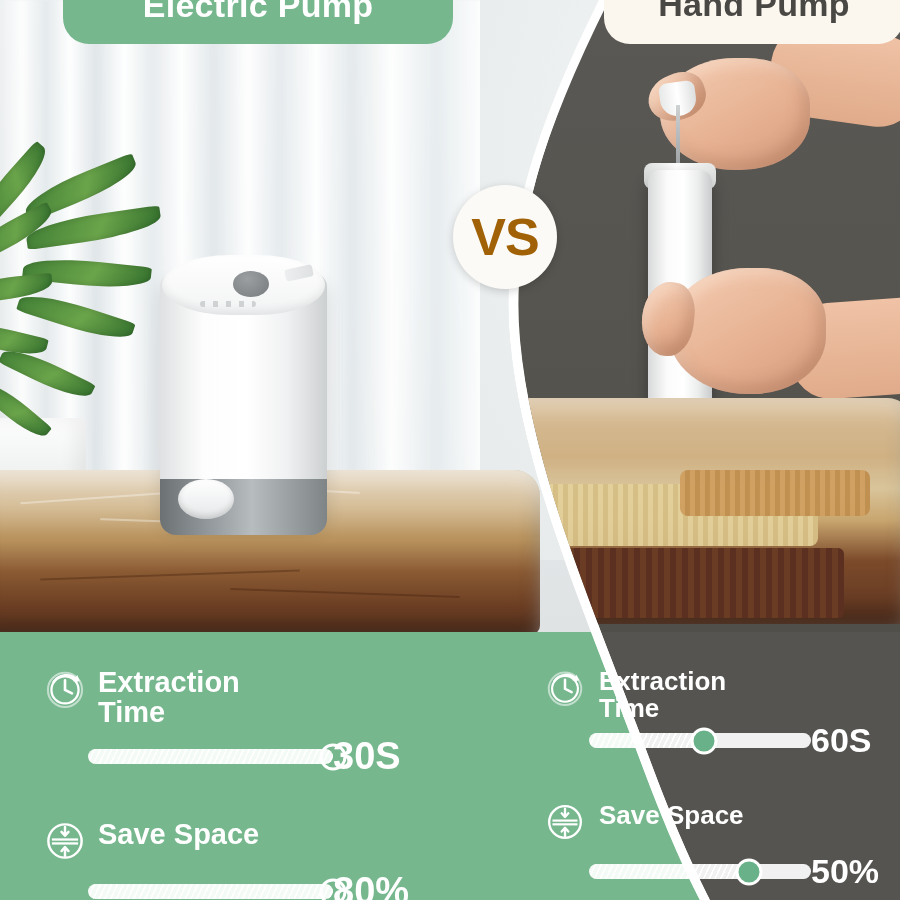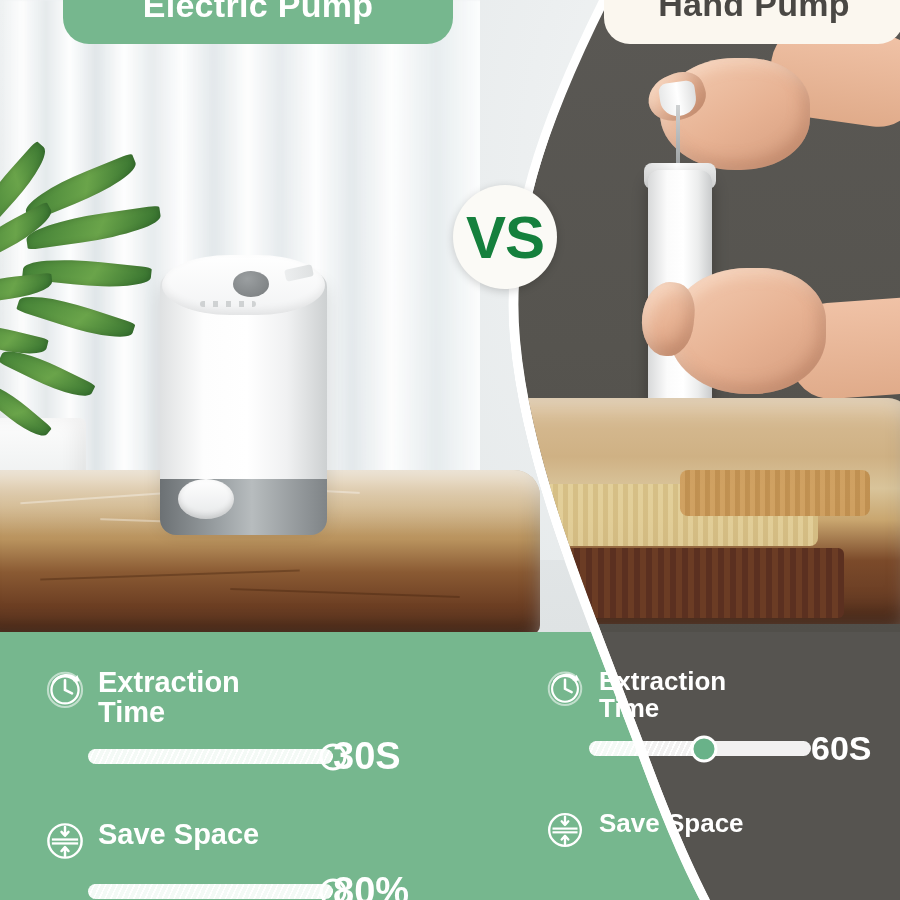--- a/index.html
+++ b/index.html
@@ -109,21 +109,21 @@
   
   .pill{position:absolute;display:flex;align-items:center;justify-content:center;
     font-weight:bold;letter-spacing:.3px;}
   .pill-left{left:63px;top:-34px;width:390px;height:78px;background:#76b78e;color:#ffffff;
     border-radius:0 0 26px 26px;font-size:34px;}
   .pill-right{left:604px;top:-36px;width:300px;height:80px;background:#fbf7ef;color:#4a4844;
     border-radius:0 0 26px 26px;font-size:34px;}
 
   .vs{position:absolute;left:453px;top:185px;width:104px;height:104px;border-radius:50%;
     background:#fbfaf6;display:flex;align-items:center;justify-content:center;
-    font-size:60px;font-weight:bold;color:#15803d;letter-spacing:-1px;
+    font-size:52px;font-weight:bold;color:#a16207;letter-spacing:-1px;
     box-shadow:0 2px 8px rgba(0,0,0,.18);}
 
   
   .stats{position:absolute;}
   .stats-left{left:44px;top:668px;width:420px;}
   .stats-right{left:545px;top:668px;width:350px;}
 
   .stat{position:relative;margin-bottom:18px;}
   .stat-head{display:flex;align-items:flex-start;gap:12px;}
   .stat-icon{flex:0 0 auto;width:42px;height:42px;}
@@ -310,21 +310,21 @@
             <path d="M11 16 A17 17 0 0 1 38 14" fill="none" stroke="#ffffff" stroke-width="3" stroke-linecap="round"></path>
             <path d="M38 8 L41 15 L33 15 Z" fill="#ffffff"></path>
             <circle cx="24" cy="25" r="19.5" fill="none" stroke="#ffffff" stroke-width="2.4" opacity=".55"></circle>
           </svg>
         </span>
         <span class="stat-label">
           <span>Extraction</span><br>
           <span>Time</span>
         </span>
       </div>
-      <div class="slider-row t-indent" style="margin-top:8px;">
+      <div class="slider-row t-indent" style="">
         <span class="track dark-bg">
           <span class="chev" style="width:52%;"></span>
           <span class="knob filled" style="left:52%;"></span>
         </span>
         <span class="val">60S</span>
       </div>
     </div>
 
     <div class="stat" style="margin-top:42px;">
       <div class="stat-head">
@@ -334,16 +334,23 @@
             <rect x="9" y="21" width="30" height="2.6" fill="#ffffff"></rect>
             <rect x="9" y="25.5" width="30" height="2.6" fill="#ffffff"></rect>
             <path d="M24 8 L24 17 M20 13.5 L24 18 L28 13.5" fill="none" stroke="#ffffff" stroke-width="2.8" stroke-linecap="round" stroke-linejoin="round"></path>
             <path d="M24 41 L24 32 M20 35.5 L24 31 L28 35.5" fill="none" stroke="#ffffff" stroke-width="2.8" stroke-linecap="round" stroke-linejoin="round"></path>
           </svg>
         </span>
         <span class="stat-label">
           <span>Save Space</span>
         </span>
       </div>
+      <div class="slider-row t-indent" style="margin-top:8px;">
+        <span class="track dark-bg">
+          <span class="chev" style="width:72%;"></span>
+          <span class="knob filled" style="left:72%;"></span>
+        </span>
+        <span class="val">50%</span>
+      </div>
     </div>
   </div>
 
 </div>
 
 </body></html>

